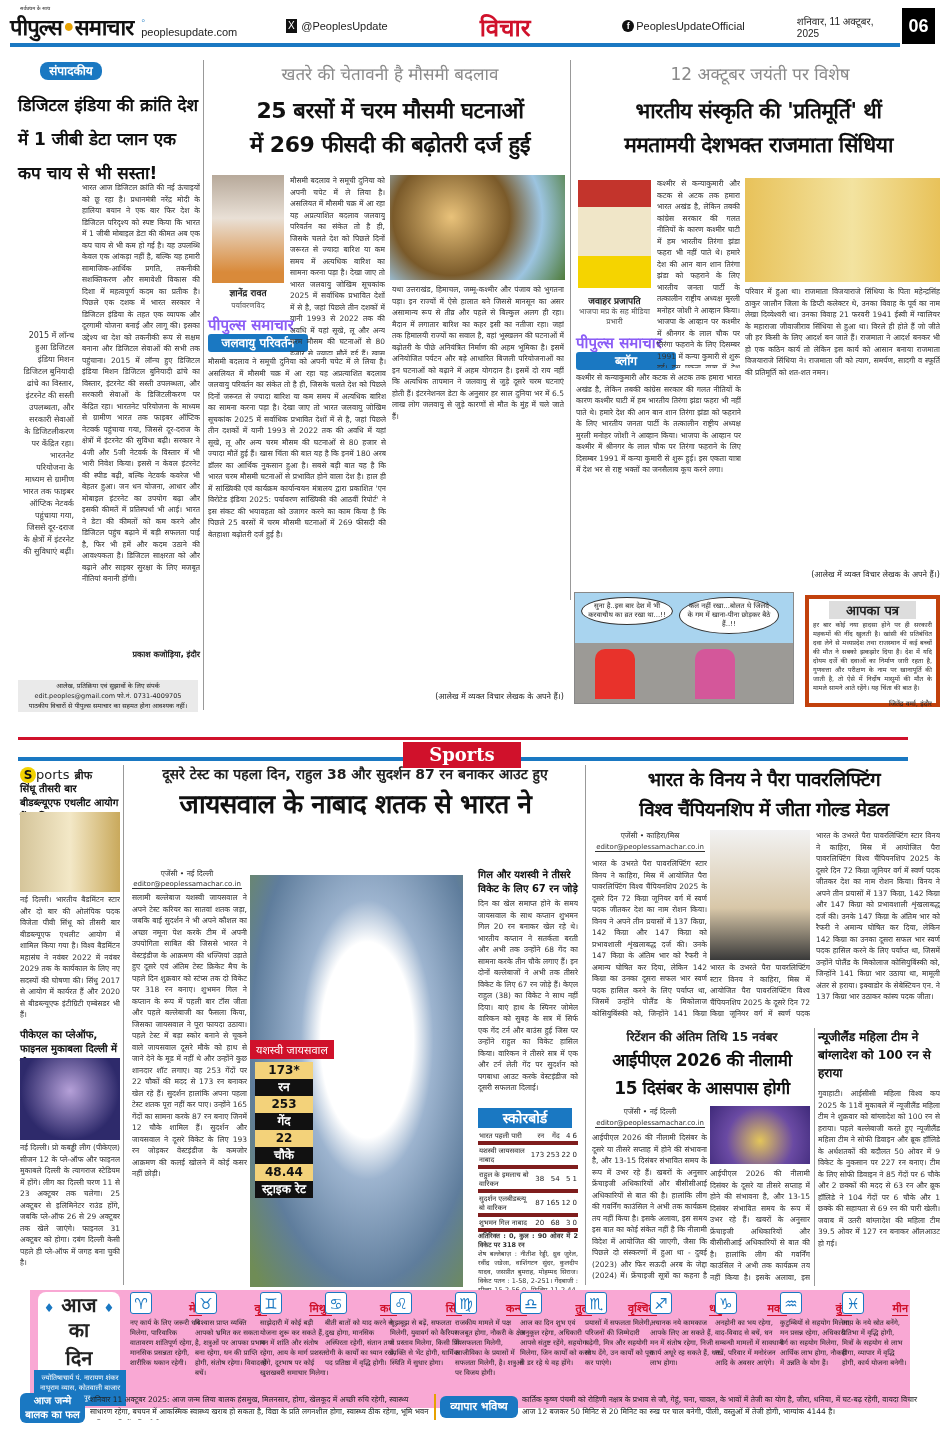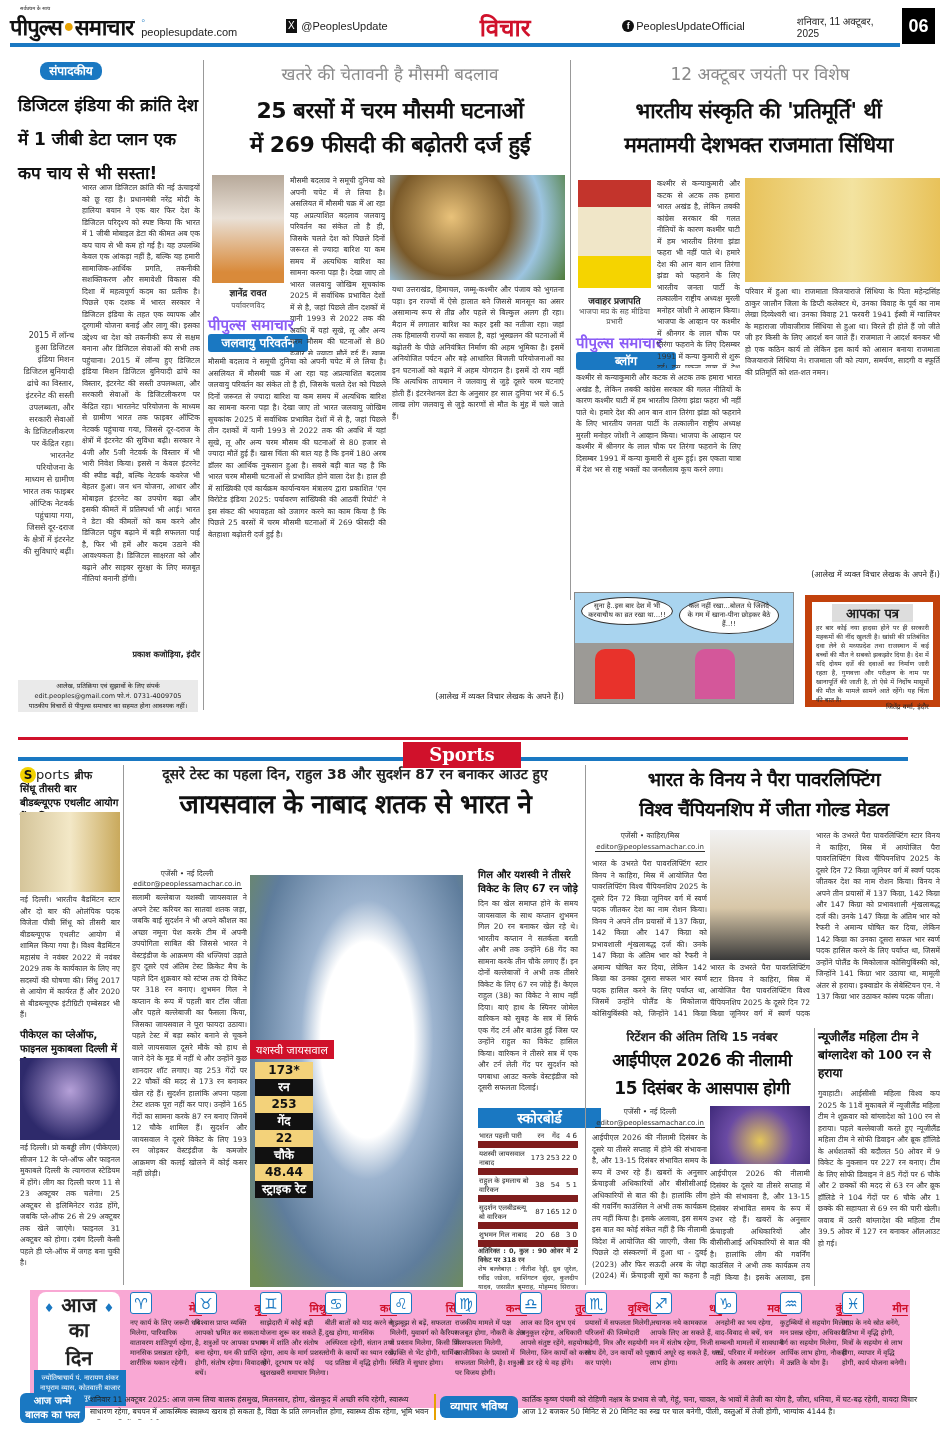--- a/index.html
+++ b/index.html
@@ -33,38 +33,38 @@
   .vrule { width: 1px; background: #999; }
   .photo { background: #cfcfcf; overflow: hidden; }
   .caption-name { font-size: 9px; font-weight: bold; text-align: center; }
   .caption-role { font-size: 7.5px; color: #555; text-align: center; }
   .mini-logo { font-family: "DejaVu Serif", serif; font-weight: bold; font-size: 15px; color: #8b5cf6; }
   .tagbox { background: #1a78c2; color: #fff; font-size: 12px; font-weight: bold; text-align: center; border-radius: 3px; }
   .note { font-size: 8px; color: #222; text-align: right; }
 
   .cartoon { background: linear-gradient(#a9d4ef 0 45%, #9c9a96 45% 100%); border: 1px solid #888; overflow: hidden; }
   .bubble { background: #fff; border: 1px solid #333; border-radius: 50%; font-size: 7px; text-align: center; padding: 4px 6px; line-height: 9px; }
-  .letters { border: 7px solid #c2410c; }
+  .letters { border: 4px solid #c2410c; }
   .letters .ttl { background: #ddd; font-size: 13px; font-weight: bold; text-align: center; margin: 2px 20px; }
 
   .redbar { left: 18px; top: 737px; width: 890px; height: 3px; background: #d0112b; }
   .sports-tab { left: 403px; top: 742px; width: 118px; height: 26px; background: #d0112b; color: #fff; font-family: "DejaVu Serif", serif; font-weight: bold; font-size: 18px; text-align: center; line-height: 26px; }
   .bluebar2 { left: 18px; top: 757px; width: 890px; height: 4px; background: #1a78c2; }
 
   .sbrief-s { display: inline-block; width: 16px; height: 16px; border-radius: 50%; background: #f2d200; color: #111; font-weight: bold; font-size: 12px; text-align: center; line-height: 16px; }
   .small-head { font-weight: bold; font-size: 10px; line-height: 14px; color: #111; }
 
   .stats-label { background: #d0112b; color: #fff; font-size: 11px; font-weight: normal; padding: 2px 6px; }
   .stat { width: 58px; text-align: center; font-weight: bold; font-size: 12px; line-height: 17px; }
   .stat.num { background: #f3d27a; color: #111; }
   .stat.lbl { background: #111; color: #fff; }
 
   .score-title { background: #1a78c2; color: #fff; font-weight: bold; font-size: 14px; text-align: center; }
   .score-tbl { font-size: 7px; width: 100%; border-collapse: collapse; }
-  .score-tbl td { padding: 1px 1px; border-bottom: 7px solid #7f1d1d; }
+  .score-tbl td { padding: 1px 1px; border-bottom: 4px solid #7f1d1d; }
   .score-tbl td.n { text-align: right; }
 
   .agency { font-size: 7.5px; color: #333; }
   .agency::after { content: ""; }
   .email { font-size: 7px; color: #333; border-bottom: 1px solid #333; }
 
   
   .horo { left: 30px; top: 1290px; width: 880px; height: 118px; background: #f9a8d4; }
   .horo-today { background: #fff; border-radius: 8px 8px 0 0; text-align: center; font-weight: bold; font-size: 20px; line-height: 22px; }
   .astro-box { background: #1a78c2; color: #fff; font-size: 7px; line-height: 10px; text-align: center; padding: 3px; }
@@ -184,21 +184,21 @@
   <div class="stat lbl">रन</div>
   <div class="stat num">253</div>
   <div class="stat lbl">गेंद</div>
   <div class="stat num">22</div>
   <div class="stat lbl">चौके</div>
   <div class="stat num">48.44</div>
   <div class="stat lbl">स्ट्राइक रेट</div>
 </div>
 <div class="abs small-head" style="left:478px;top:868px;width:100px;font-size:10px;">गिल और यशस्वी ने तीसरे विकेट के लिए 67 रन जोड़े</div>
 <div class="abs body-txt" style="left:478px;top:898px;width:100px;height:198px;">दिन का खेल समाप्त होने के समय जायसवाल के साथ कप्तान शुभमन गिल 20 रन बनाकर खेल रहे थे। भारतीय कप्तान ने सतर्कता बरती और अभी तक उन्होंने 68 गेंद का सामना करके तीन चौके लगाए हैं। इन दोनों बल्लेबाजों ने अभी तक तीसरे विकेट के लिए 67 रन जोड़े हैं। केएल राहुल (38) का विकेट ने साथ नहीं दिया। बाएं हाथ के स्पिनर जोमेल वारिकन को सुबह के सत्र में सिर्फ एक गेंद टर्न और बाउंस हुई जिस पर उन्होंने राहुल का विकेट हासिल किया। वारिकन ने तीसरे सत्र में एक और टर्न लेती गेंद पर सुदर्शन को पगबाधा आउट करके वेस्टइंडीज को दूसरी सफलता दिलाई।</div>
-<div class="abs score-title" style="left:478px;top:1108px;width:123px;height:20px;line-height:20px;">स्कोरबोर्ड</div>
+<div class="abs score-title" style="left:478px;top:1108px;width:94px;height:20px;line-height:20px;">स्कोरबोर्ड</div>
 <div class="abs" style="left:478px;top:1130px;width:100px;">
   <table class="score-tbl">
     <tbody>
         <tr>
           <td>भारत पहली पारी</td>
           <td class="n">रन</td>
           <td class="n">गेंद</td>
           <td class="n">4</td>
           <td class="n">6</td>
         </tr>

